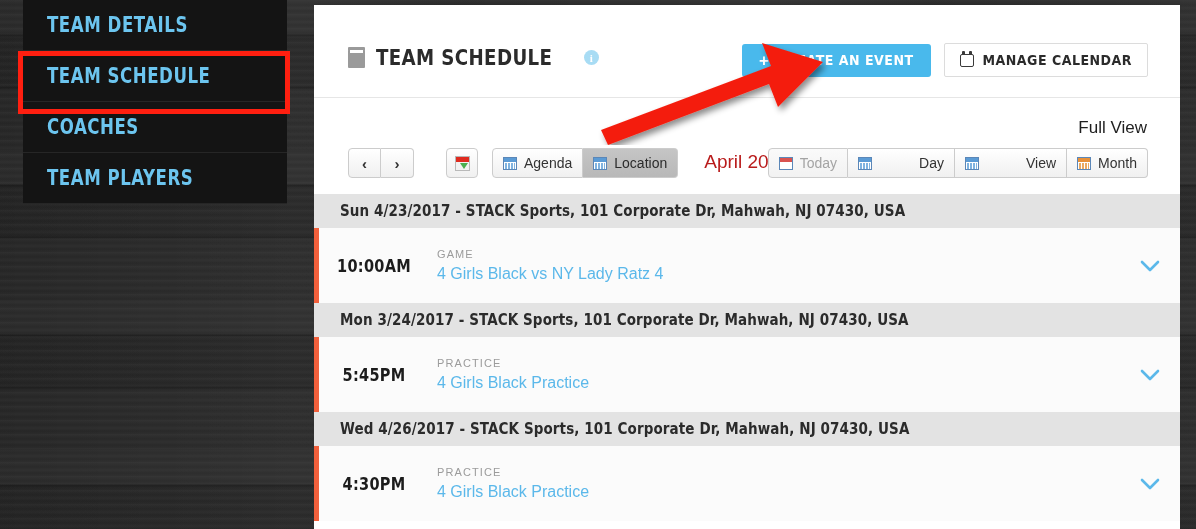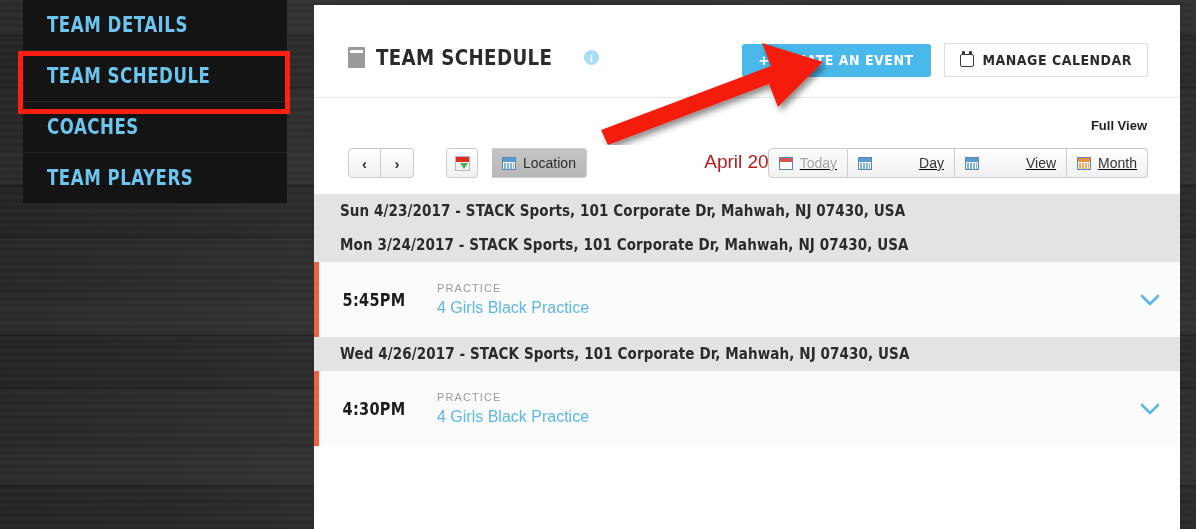--- a/index.html
+++ b/index.html
@@ -234,22 +234,22 @@
     width: 3px; height: 4px;
     background: #3a3a3a;
     border-radius: 1px;
   }
 
   
   #full-view-link {
     position: absolute;
     right: 33px;
     top: 113px;
-    font-size: 13px;
-    font-weight: bold;
+    font-size: 17px;
+    font-weight: normal;
     color: #1f1f1f;
     cursor: pointer;
     font-family: "Liberation Sans", sans-serif;
   }
 
   
   #toolbar {
     position: relative;
     height: 46px;
     margin-top: 42px;
@@ -373,21 +373,20 @@
     font-size: 19px;
     color: #b91c1c;
     font-family: "Liberation Sans", sans-serif;
     width: 866px;
     pointer-events: none;
   }
   #view-range-buttons {
     position: absolute;
     right: 32px;
     top: 8px;
-    text-decoration: underline;
   }
 
   
   #event-list {
     margin-top: 8px;
   }
   .day-header {
     background: #e3e3e3;
     height: 34px;
     display: flex;
@@ -506,20 +505,24 @@
     <div id="nav-arrows" class="btn-group">
       <div class="tb-btn tb-group-left arrow-btn">‹</div>
       <div class="tb-btn tb-group-right arrow-btn">›</div>
     </div>
 
     <div id="ical-button" class="tb-btn tb-single">
       <span id="ical-icon"></span>
     </div>
 
     <div id="view-toggle" class="btn-group">
+      <div class="tb-btn tb-group-left">
+        <span class="mini-cal-icon"></span>
+        <span>Agenda</span>
+      </div>
       <div class="tb-btn tb-group-right pressed">
         <span class="mini-cal-icon"></span>
         <span>Location</span>
       </div>
     </div>
 
     <div id="month-label">April 2017</div>
 
     <div id="view-range-buttons" class="btn-group">
       <div class="tb-btn tb-group-left disabled">
@@ -537,20 +540,32 @@
       <div class="tb-btn tb-group-right">
         <span class="mini-cal-icon orange"></span>
         <span>Month</span>
       </div>
     </div>
   </div>
 
   <div id="event-list">
 
     <div class="day-header">Sun 4/23/2017 - STACK Sports, 101 Corporate Dr, Mahwah, NJ 07430, USA</div>
+    <div class="event-row">
+      <div class="event-time">10:00AM</div>
+      <div class="event-body">
+        <div class="event-type">GAME</div>
+        <div class="event-title">4 Girls Black vs NY Lady Ratz 4</div>
+      </div>
+      <div class="event-chevron">
+        <svg width="20" height="12" viewBox="0 0 20 12">
+          <polyline points="2,2 10,10 18,2" fill="none" stroke="#5bb8ea" stroke-width="2.6" stroke-linecap="round" stroke-linejoin="round"></polyline>
+        </svg>
+      </div>
+    </div>
 
     <div class="day-header">Mon 3/24/2017 - STACK Sports, 101 Corporate Dr, Mahwah, NJ 07430, USA</div>
     <div class="event-row">
       <div class="event-time">5:45PM</div>
       <div class="event-body">
         <div class="event-type">PRACTICE</div>
         <div class="event-title">4 Girls Black Practice</div>
       </div>
       <div class="event-chevron">
         <svg width="20" height="12" viewBox="0 0 20 12">

